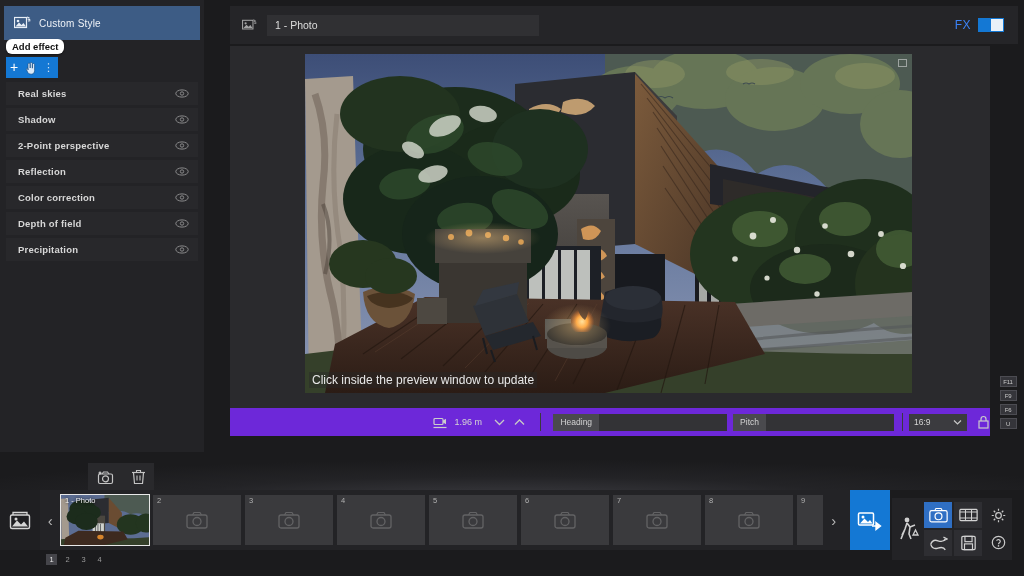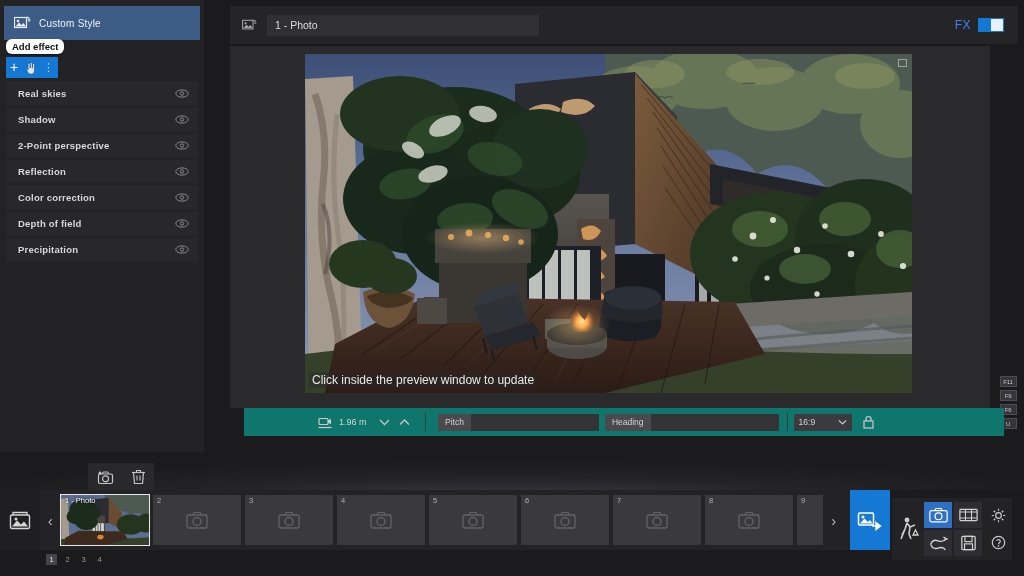--- a/index.html
+++ b/index.html
@@ -91,22 +91,22 @@
     font-size: 12px; color: #e8e8e8; background: rgba(40,40,40,.45);
     padding: 1px 3px; white-space: nowrap;
   }
   #render-corner {
     position:absolute; right:5px; top:5px; width:9px; height:8px;
     border:1px solid rgba(225,225,225,.55);
   }
 
   
   #preview-controls {
-    position: absolute; left: 244px; top: 408px; width: 760px; height: 28px;
-    background: #0f766e; display: flex; align-items: center;
+    position: absolute; left: 230px; top: 408px; width: 760px; height: 28px;
+    background: #6d28d9; display: flex; align-items: center; justify-content: flex-end;
   }
   .ctl-sep { width:1px; height:18px; background:#3a3a3e; margin:0 6px; }
   #cam-height-group { display:flex; align-items:center; gap:7px; margin-left:74px; }
   #cam-height-value { font-size:9px; color:#d4d4d4; min-width:32px; }
   .chev-btn { width:13px; height:16px; display:flex; align-items:center; justify-content:center; }
   .field-pair { display:flex; align-items:center; }
   .field-label {
     height:17px; background:#4a4a4e; display:flex; align-items:center;
     padding:0 7px; font-size:8.5px; color:#d2d2d2;
   }
@@ -566,26 +566,26 @@
         <svg class="icon-svg" width="11" height="8" viewBox="0 0 11 8">
             <path d="M1 6.5 L5.5 2 L10 6.5" fill="none" stroke="#c8c8c8" stroke-width="1.3"></path>
           </svg>
       </span>
     </div>
 
     <div class="ctl-sep" style="margin-left:14px"></div>
 
 
     <div class="field-pair" style="margin-left:6px">
+      <div class="field-label">Heading</div>
+      <div class="field-value"></div>
+    </div>
+
+    <div class="field-pair" style="margin-left:6px">
       <div class="field-label">Pitch</div>
-      <div class="field-value"></div>
-    </div>
-
-    <div class="field-pair" style="margin-left:6px">
-      <div class="field-label">Heading</div>
       <div class="field-value"></div>
     </div>
 
     <div class="ctl-sep" style="margin-left:8px"></div>
 
     <div id="aspect-select">
       <span>16:9</span>
       <span>
         <svg class="icon-svg" width="9" height="6" viewBox="0 0 9 6">
             <path d="M1 1.5 L4.5 5 L8 1.5" fill="none" stroke="#c8c8c8" stroke-width="1.2"></path>

